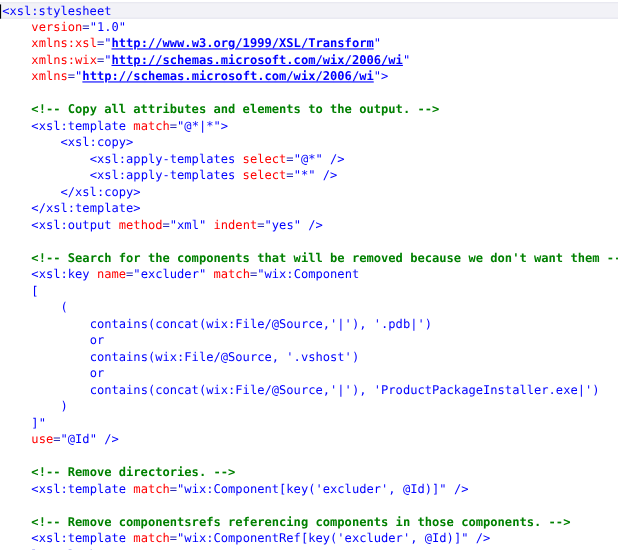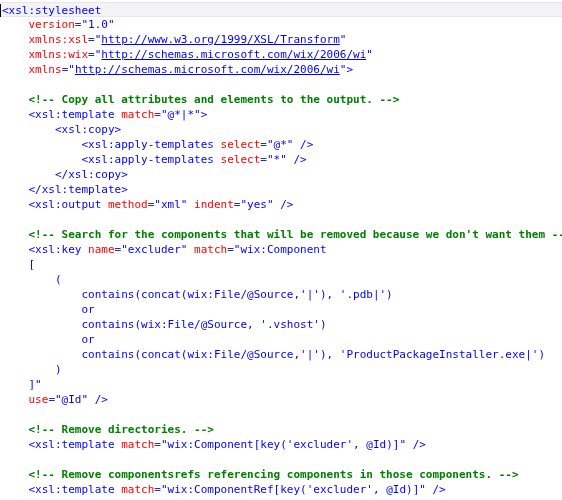--- a/index.html
+++ b/index.html
@@ -46,20 +46,20 @@
     width: 1px;
     height: 13px;
     background: #000000;
   }
   
   .tag      { color: #0000ff; text-align: center; }
   .attr     { color: #ff0000; }
   .val      { color: #0000ff; }
   .cmt      { color: #008000; font-weight: bold; }
   .punc     { color: #2b2bb0; }
-  .url      { color: #0000ff; text-decoration: underline; }
+  .url      { color: #0000ff; text-decoration: underline; font-weight: bold; }
 </style>
 </head>
 <body>
 
 <div id="editor">
   <div id="code"><div class="line current"><span class="caret"></span><span class="tag">&lt;xsl:stylesheet</span></div><div class="line"><span>    </span><span class="attr">version</span><span class="punc">=</span><span class="val">"1.0"</span></div><div class="line"><span>    </span><span class="attr">xmlns:xsl</span><span class="punc">=</span><span class="val">"</span><span class="url">http://www.w3.org/1999/XSL/Transform</span><span class="val">"</span></div><div class="line"><span>    </span><span class="attr">xmlns:wix</span><span class="punc">=</span><span class="val">"</span><span class="url">http://schemas.microsoft.com/wix/2006/wi</span><span class="val">"</span></div><div class="line"><span>    </span><span class="attr">xmlns</span><span class="punc">=</span><span class="val">"</span><span class="url">http://schemas.microsoft.com/wix/2006/wi</span><span class="val">"</span><span class="tag">&gt;</span></div><div class="line">&nbsp;</div><div class="line"><span>    </span><span class="cmt">&lt;!-- Copy all attributes and elements to the output. --&gt;</span></div><div class="line"><span>    </span><span class="tag">&lt;xsl:template </span><span class="attr">match</span><span class="punc">=</span><span class="val">"@*|*"</span><span class="tag">&gt;</span></div><div class="line"><span>        </span><span class="tag">&lt;xsl:copy&gt;</span></div><div class="line"><span>            </span><span class="tag">&lt;xsl:apply-templates </span><span class="attr">select</span><span class="punc">=</span><span class="val">"@*"</span><span class="tag"> /&gt;</span></div><div class="line"><span>            </span><span class="tag">&lt;xsl:apply-templates </span><span class="attr">select</span><span class="punc">=</span><span class="val">"*"</span><span class="tag"> /&gt;</span></div><div class="line"><span>        </span><span class="tag">&lt;/xsl:copy&gt;</span></div><div class="line"><span>    </span><span class="tag">&lt;/xsl:template&gt;</span></div><div class="line"><span>    </span><span class="tag">&lt;xsl:output </span><span class="attr">method</span><span class="punc">=</span><span class="val">"xml"</span><span class="tag"> </span><span class="attr">indent</span><span class="punc">=</span><span class="val">"yes"</span><span class="tag"> /&gt;</span></div><div class="line">&nbsp;</div><div class="line"><span>    </span><span class="cmt">&lt;!-- Search for the components that will be removed because we don't want them --&gt;</span></div><div class="line"><span>    </span><span class="tag">&lt;xsl:key </span><span class="attr">name</span><span class="punc">=</span><span class="val">"excluder"</span><span class="tag"> </span><span class="attr">match</span><span class="punc">=</span><span class="val">"wix:Component</span></div><div class="line"><span>    </span><span class="val">[</span></div><div class="line"><span>        </span><span class="val">(</span></div><div class="line"><span>            </span><span class="val">contains(concat(wix:File/@Source,'|'), '.pdb|')</span></div><div class="line"><span>            </span><span class="val">or</span></div><div class="line"><span>            </span><span class="val">contains(wix:File/@Source, '.vshost')</span></div><div class="line"><span>            </span><span class="val">or</span></div><div class="line"><span>            </span><span class="val">contains(concat(wix:File/@Source,'|'), 'ProductPackageInstaller.exe|')</span></div><div class="line"><span>        </span><span class="val">)</span></div><div class="line"><span>    </span><span class="val">]"</span></div><div class="line"><span>    </span><span class="attr">use</span><span class="punc">=</span><span class="val">"@Id"</span><span class="tag"> /&gt;</span></div><div class="line">&nbsp;</div><div class="line"><span>    </span><span class="cmt">&lt;!-- Remove directories. --&gt;</span></div><div class="line"><span>    </span><span class="tag">&lt;xsl:template </span><span class="attr">match</span><span class="punc">=</span><span class="val">"wix:Component[key('excluder', @Id)]"</span><span class="tag"> /&gt;</span></div><div class="line">&nbsp;</div><div class="line"><span>    </span><span class="cmt">&lt;!-- Remove componentsrefs referencing components in those components. --&gt;</span></div><div class="line"><span>    </span><span class="tag">&lt;xsl:template </span><span class="attr">match</span><span class="punc">=</span><span class="val">"wix:ComponentRef[key('excluder', @Id)]"</span><span class="tag"> /&gt;</span></div><div class="line"><span class="tag">&lt;/xsl:stylesheet&gt;</span></div></div>
 </div>
 
 </body></html>

